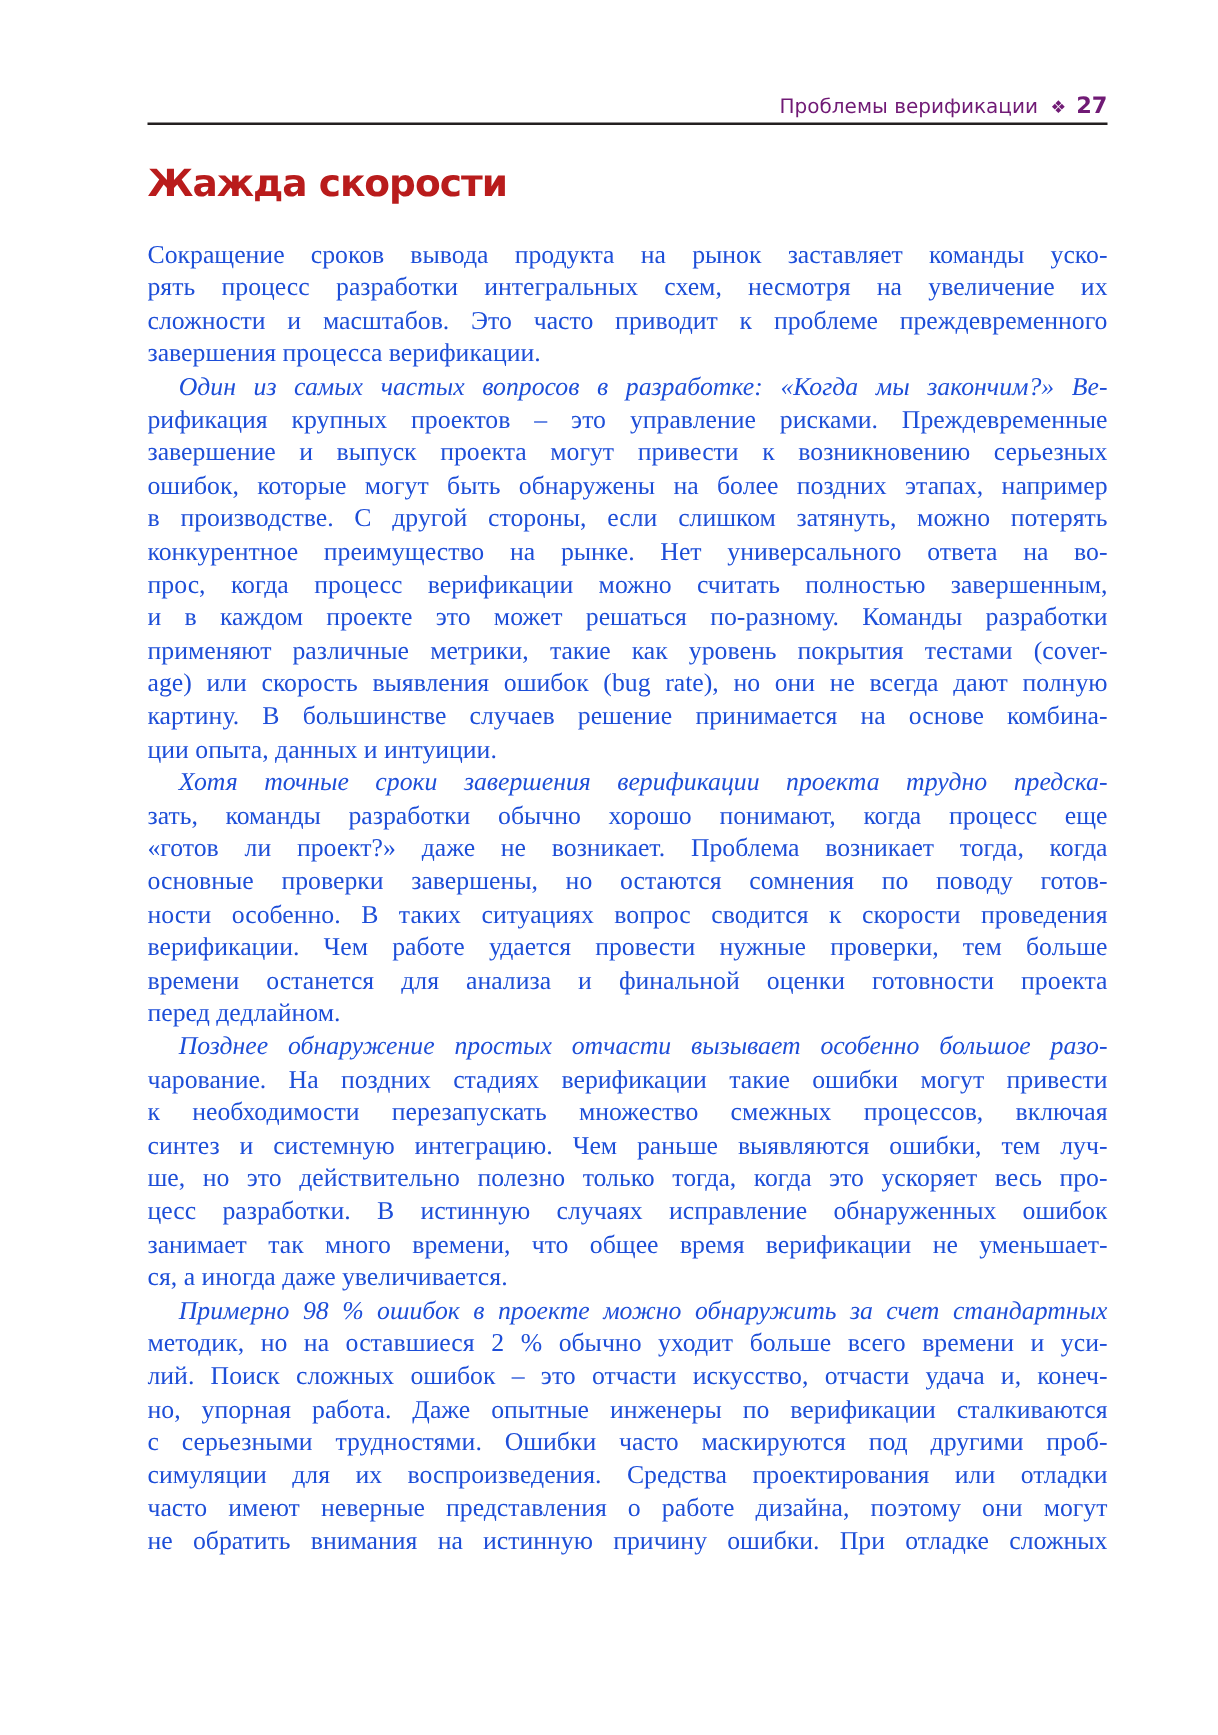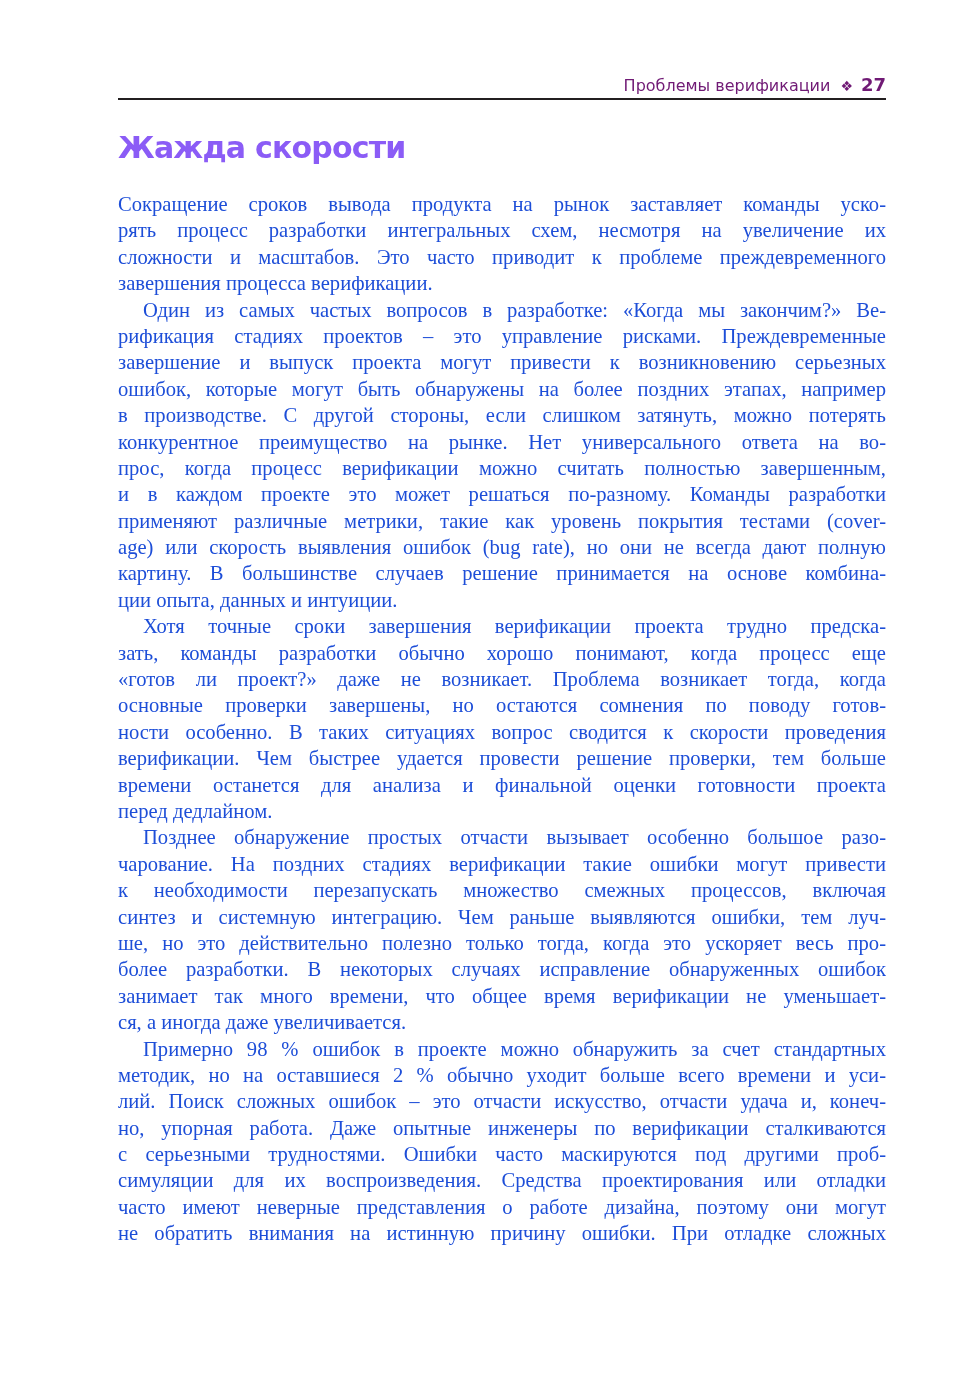--- a/index.html
+++ b/index.html
@@ -9,31 +9,31 @@
     position: absolute; top: 72px; right: 0; width: 768px;
     text-align: right; font-family: "DejaVu Sans", sans-serif;
     font-size: 16px; color: #701a75; height: 26px; line-height: 26px;
   }
   .running-head .sep { display: inline-block; margin: 0 8px 0 10px; font-size: 14px; }
   .running-head .folio { font-weight: bold; font-size: 18px; }
   .rule { position: absolute; top: 98px; left: 0; width: 768px; height: 2px; background: #231f20; }
   h1 {
     position: absolute; top: 128px; left: 0; margin: 0;
     font-family: "DejaVu Sans", sans-serif; font-weight: bold;
-    font-size: 30px; line-height: 40px; color: #8b5cf6; letter-spacing: -0.8px;
+    font-size: 30px; line-height: 40px; color: #b91c1c; letter-spacing: -0.8px;
   }
   .body { position: absolute; top: 191px; left: 0; width: 768px; }
   .line {
     font-family: "Liberation Serif", serif; font-size: 20.6px;
     line-height: 26.4px; height: 26.4px; color: #1d4ed8;
     text-align: justify; text-align-last: justify; white-space: nowrap;
     overflow: hidden;
   }
   .line.last { text-align-last: left; }
-  .line.indent { padding-left: 25px; }
+  .line.indent { padding-left: 25px; font-style: italic; }
 </style>
 </head>
 <body>
 
 <div class="page">
   <div class="running-head">
     <span>Проблемы верификации</span><span class="sep">❖</span><span class="folio">27</span>
   </div>
   <div class="rule"></div>
 
@@ -41,49 +41,49 @@
 
   <div class="body" id="body-text">
       <div>
         <div class="line">Сокращение сроков вывода продукта на рынок заставляет команды уско-</div>
         <div class="line">рять процесс разработки интегральных схем, несмотря на увеличение их</div>
         <div class="line">сложности и масштабов. Это часто приводит к проблеме преждевременного</div>
         <div class="line last">завершения процесса верификации.</div>
       </div>
       <div>
         <div class="line indent">Один из самых частых вопросов в разработке: «Когда мы закончим?» Ве-</div>
-        <div class="line">рификация стадиях проектов – это управление рисками. Преждевременные</div>
+        <div class="line">рификация крупных проектов – это управление рисками. Преждевременные</div>
         <div class="line">завершение и выпуск проекта могут привести к возникновению серьезных</div>
         <div class="line">ошибок, которые могут быть обнаружены на более поздних этапах, например</div>
         <div class="line">в производстве. С другой стороны, если слишком затянуть, можно потерять</div>
         <div class="line">конкурентное преимущество на рынке. Нет универсального ответа на во-</div>
         <div class="line">прос, когда процесс верификации можно считать полностью завершенным,</div>
         <div class="line">и в каждом проекте это может решаться по-разному. Команды разработки</div>
         <div class="line">применяют различные метрики, такие как уровень покрытия тестами (cover-</div>
         <div class="line">age) или скорость выявления ошибок (bug rate), но они не всегда дают полную</div>
         <div class="line">картину. В большинстве случаев решение принимается на основе комбина-</div>
         <div class="line last">ции опыта, данных и интуиции.</div>
       </div>
       <div>
         <div class="line indent">Хотя точные сроки завершения верификации проекта трудно предска-</div>
         <div class="line">зать, команды разработки обычно хорошо понимают, когда процесс еще</div>
         <div class="line">«готов ли проект?» даже не возникает. Проблема возникает тогда, когда</div>
         <div class="line">основные проверки завершены, но остаются сомнения по поводу готов-</div>
         <div class="line">ности особенно. В таких ситуациях вопрос сводится к скорости проведения</div>
-        <div class="line">верификации. Чем быстрее удается провести решение проверки, тем больше</div>
+        <div class="line">верификации. Чем работе удается провести нужные проверки, тем больше</div>
         <div class="line">времени останется для анализа и финальной оценки готовности проекта</div>
         <div class="line last">перед дедлайном.</div>
       </div>
       <div>
         <div class="line indent">Позднее обнаружение простых отчасти вызывает особенно большое разо-</div>
         <div class="line">чарование. На поздних стадиях верификации такие ошибки могут привести</div>
         <div class="line">к необходимости перезапускать множество смежных процессов, включая</div>
         <div class="line">синтез и системную интеграцию. Чем раньше выявляются ошибки, тем луч-</div>
         <div class="line">ше, но это действительно полезно только тогда, когда это ускоряет весь про-</div>
-        <div class="line">более разработки. В некоторых случаях исправление обнаруженных ошибок</div>
+        <div class="line">цесс разработки. В истинную случаях исправление обнаруженных ошибок</div>
         <div class="line">занимает так много времени, что общее время верификации не уменьшает-</div>
         <div class="line last">ся, а иногда даже увеличивается.</div>
       </div>
       <div>
         <div class="line indent">Примерно 98 % ошибок в проекте можно обнаружить за счет стандартных</div>
         <div class="line">методик, но на оставшиеся 2 % обычно уходит больше всего времени и уси-</div>
         <div class="line">лий. Поиск сложных ошибок – это отчасти искусство, отчасти удача и, конеч-</div>
         <div class="line">но, упорная работа. Даже опытные инженеры по верификации сталкиваются</div>
         <div class="line">с серьезными трудностями. Ошибки часто маскируются под другими проб-</div>
         <div class="line">симуляции для их воспроизведения. Средства проектирования или отладки</div>

